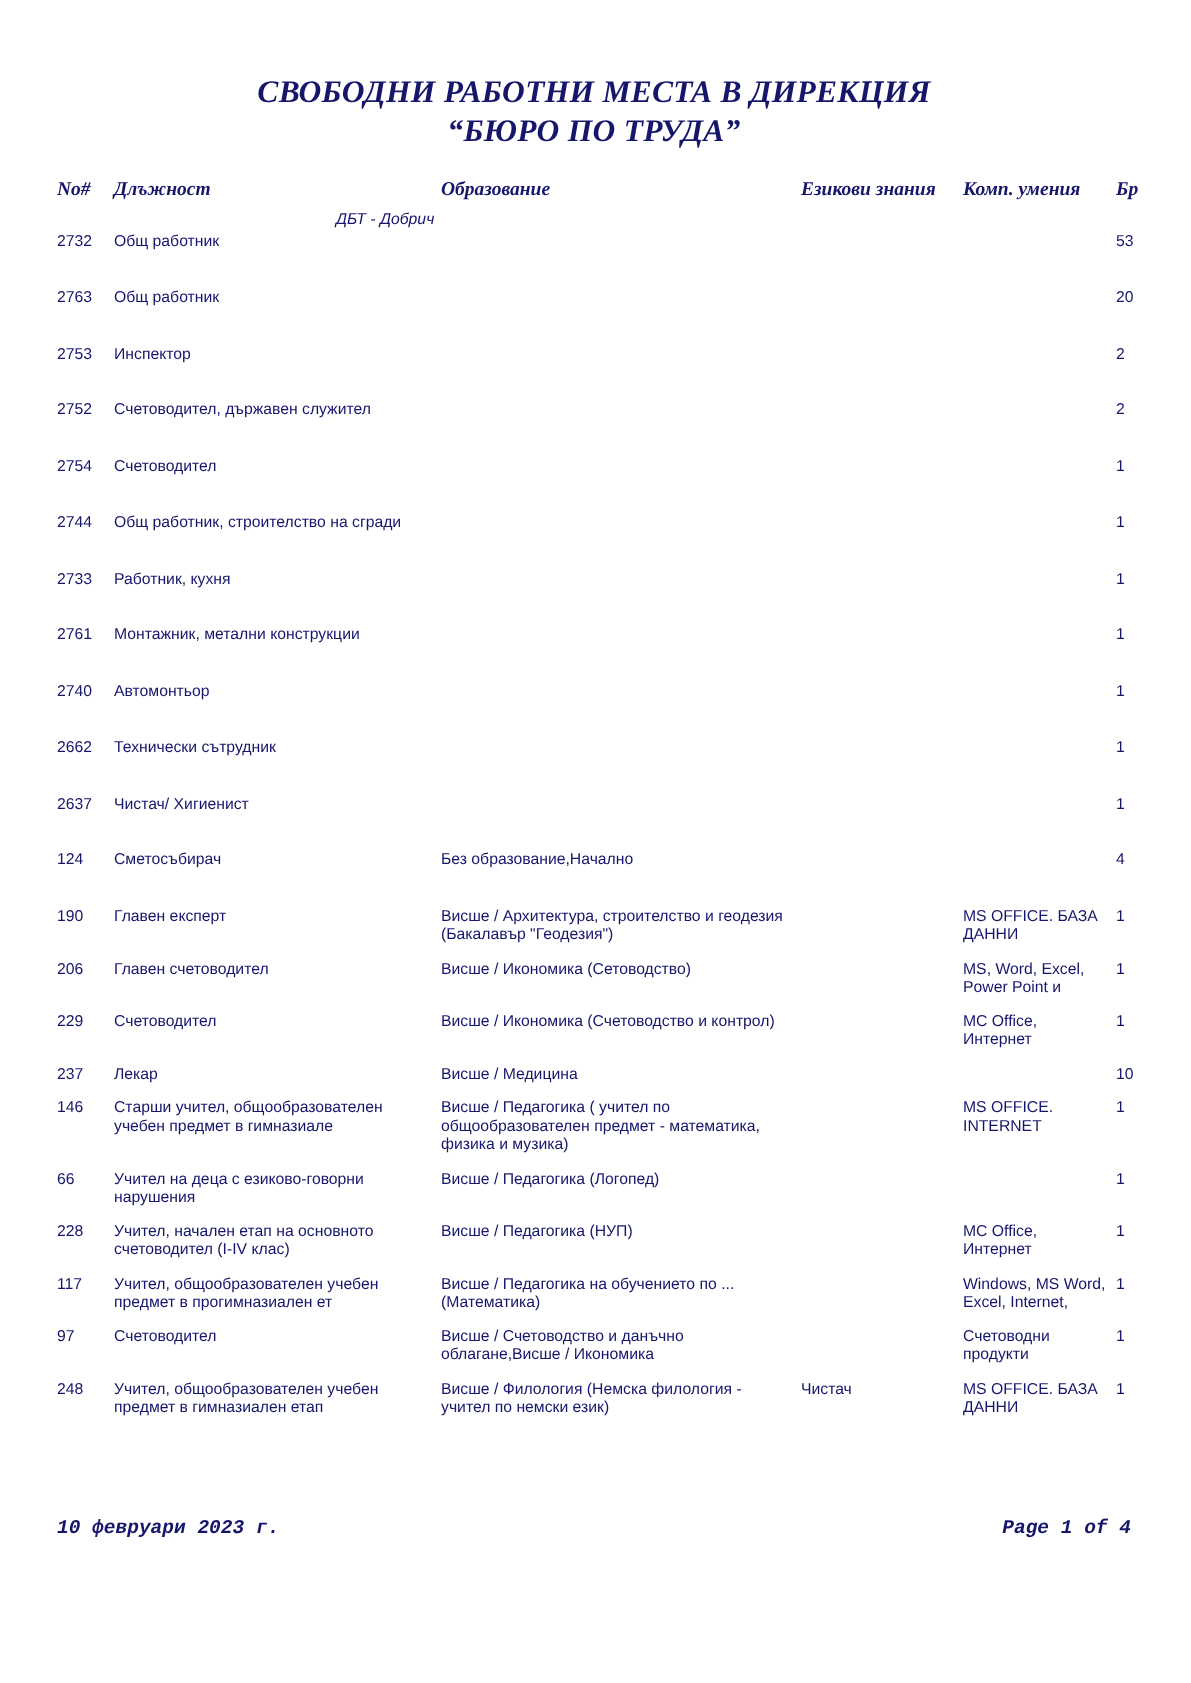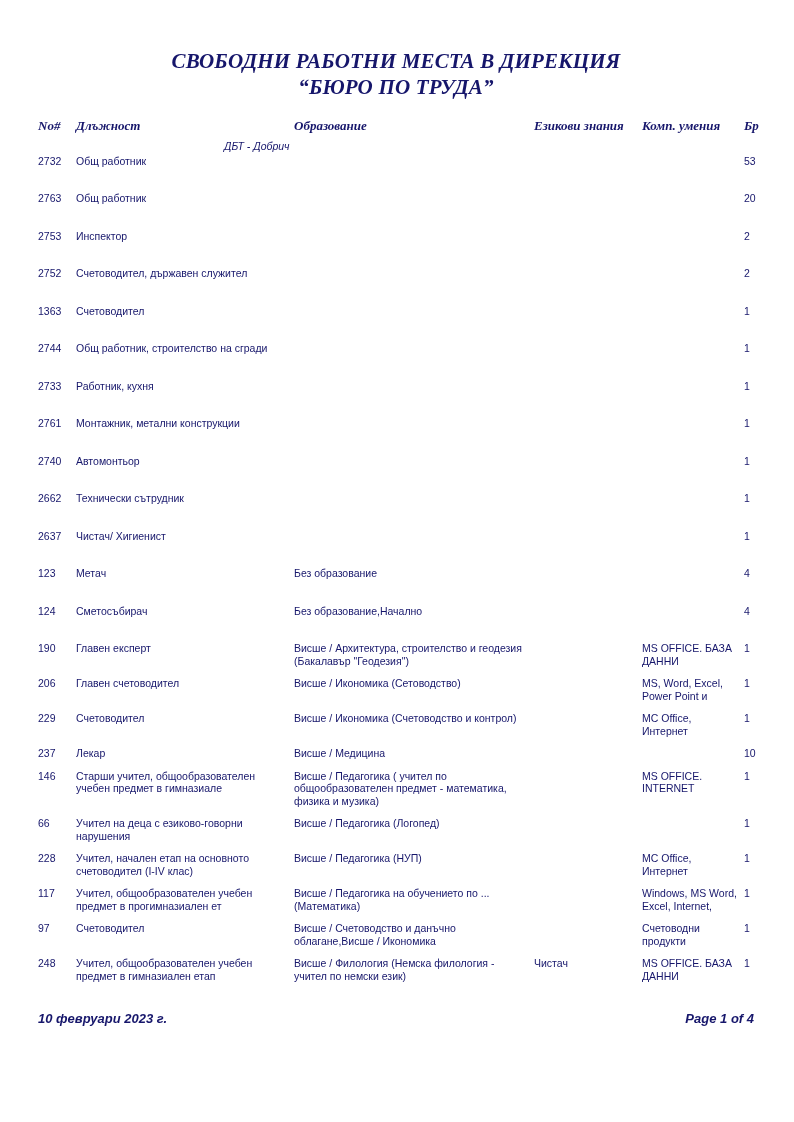--- a/index.html
+++ b/index.html
@@ -87,21 +87,21 @@
   td.lang { padding-right: 6px; }
   td.comp { padding-right: 6px; }
   td.cnt  { text-align: left; }
   .footer {
     position: absolute;
     left: 38px;
     right: 40px;
     bottom: 96px;
     display: flex;
     justify-content: space-between;
-    font-family: Liberation Sans, sans-serif;
+    font-family: Liberation Mono, monospace;
     font-weight: bold;
     font-style: italic;
     font-size: 13px;
     color: #16166b;
   }
 </style>
 </head>
 <body>
 
 <div class="page">
@@ -152,21 +152,21 @@
         </tr>
         <tr class="row">
           <td class="no" style="padding-bottom: 23px; padding-top: 2px;">2752</td>
           <td class="pos" style="padding-bottom: 23px; padding-top: 2px;">Счетоводител, държавен служител</td>
           <td class="edu" style="padding-bottom: 23px; padding-top: 2px;"></td>
           <td class="lang" style="padding-bottom: 23px; padding-top: 2px;"></td>
           <td class="comp" style="padding-bottom: 23px; padding-top: 2px;"></td>
           <td class="cnt" style="padding-bottom: 23px; padding-top: 2px;">2</td>
         </tr>
         <tr class="row">
-          <td class="no" style="padding-bottom: 23px; padding-top: 2px;">1363</td>
+          <td class="no" style="padding-bottom: 23px; padding-top: 2px;">2754</td>
           <td class="pos" style="padding-bottom: 23px; padding-top: 2px;">Счетоводител</td>
           <td class="edu" style="padding-bottom: 23px; padding-top: 2px;"></td>
           <td class="lang" style="padding-bottom: 23px; padding-top: 2px;"></td>
           <td class="comp" style="padding-bottom: 23px; padding-top: 2px;"></td>
           <td class="cnt" style="padding-bottom: 23px; padding-top: 2px;">1</td>
         </tr>
         <tr class="row">
           <td class="no" style="padding-bottom: 23px; padding-top: 2px;">2744</td>
           <td class="pos" style="padding-bottom: 23px; padding-top: 2px;">Общ работник, строителство на сгради</td>
           <td class="edu" style="padding-bottom: 23px; padding-top: 2px;"></td>
@@ -206,28 +206,20 @@
           <td class="comp" style="padding-bottom: 23px; padding-top: 2px;"></td>
           <td class="cnt" style="padding-bottom: 23px; padding-top: 2px;">1</td>
         </tr>
         <tr class="row">
           <td class="no" style="padding-bottom: 23px; padding-top: 2px; margin-left: 24px;">2637</td>
           <td class="pos" style="padding-bottom: 23px; padding-top: 2px;">Чистач/ Хигиенист</td>
           <td class="edu" style="padding-bottom: 23px; padding-top: 2px;"></td>
           <td class="lang" style="padding-bottom: 23px; padding-top: 2px;"></td>
           <td class="comp" style="padding-bottom: 23px; padding-top: 2px;"></td>
           <td class="cnt" style="padding-bottom: 23px; padding-top: 2px;">1</td>
-        </tr>
-        <tr class="row">
-          <td class="no" style="padding-bottom: 23px; padding-top: 2px;">123</td>
-          <td class="pos" style="padding-bottom: 23px; padding-top: 2px;">Метач</td>
-          <td class="edu" style="padding-bottom: 23px; padding-top: 2px;">Без образование</td>
-          <td class="lang" style="padding-bottom: 23px; padding-top: 2px;"></td>
-          <td class="comp" style="padding-bottom: 23px; padding-top: 2px;"></td>
-          <td class="cnt" style="padding-bottom: 23px; padding-top: 2px;">4</td>
         </tr>
         <tr class="row">
           <td class="no" style="padding-bottom: 23px; padding-top: 2px;">124</td>
           <td class="pos" style="padding-bottom: 23px; padding-top: 2px;">Сметосъбирач</td>
           <td class="edu" style="padding-bottom: 23px; padding-top: 2px;">Без образование,Начално</td>
           <td class="lang" style="padding-bottom: 23px; padding-top: 2px;"></td>
           <td class="comp" style="padding-bottom: 23px; padding-top: 2px;"></td>
           <td class="cnt" style="padding-bottom: 23px; padding-top: 2px;">4</td>
         </tr>
         <tr class="row">

